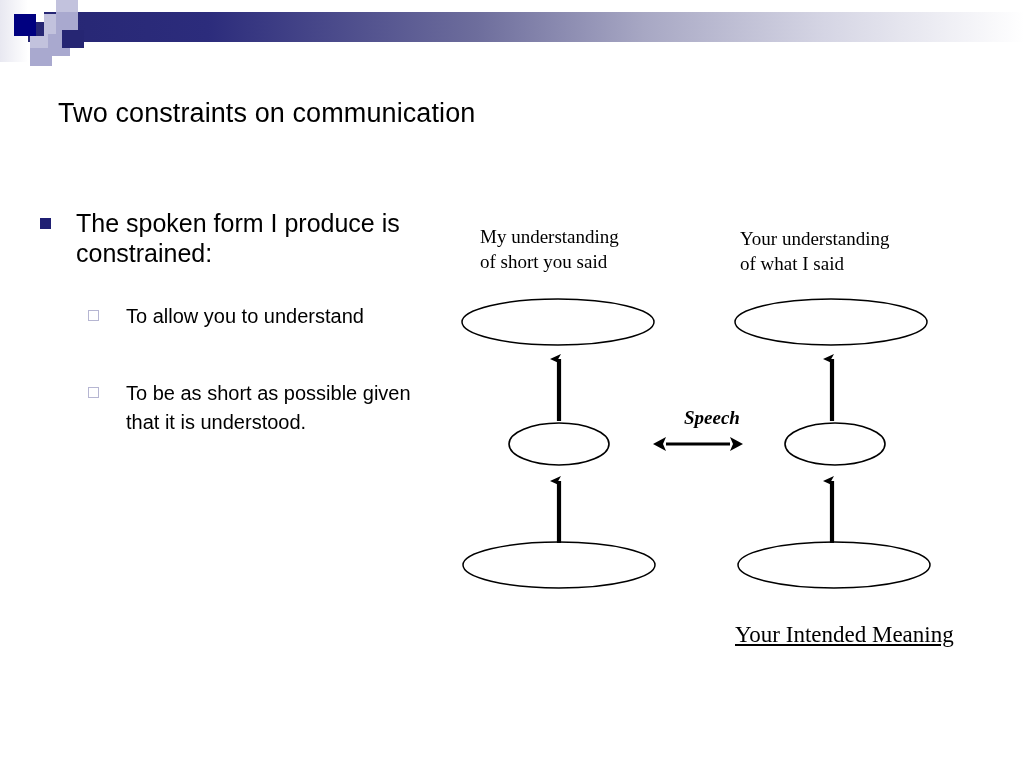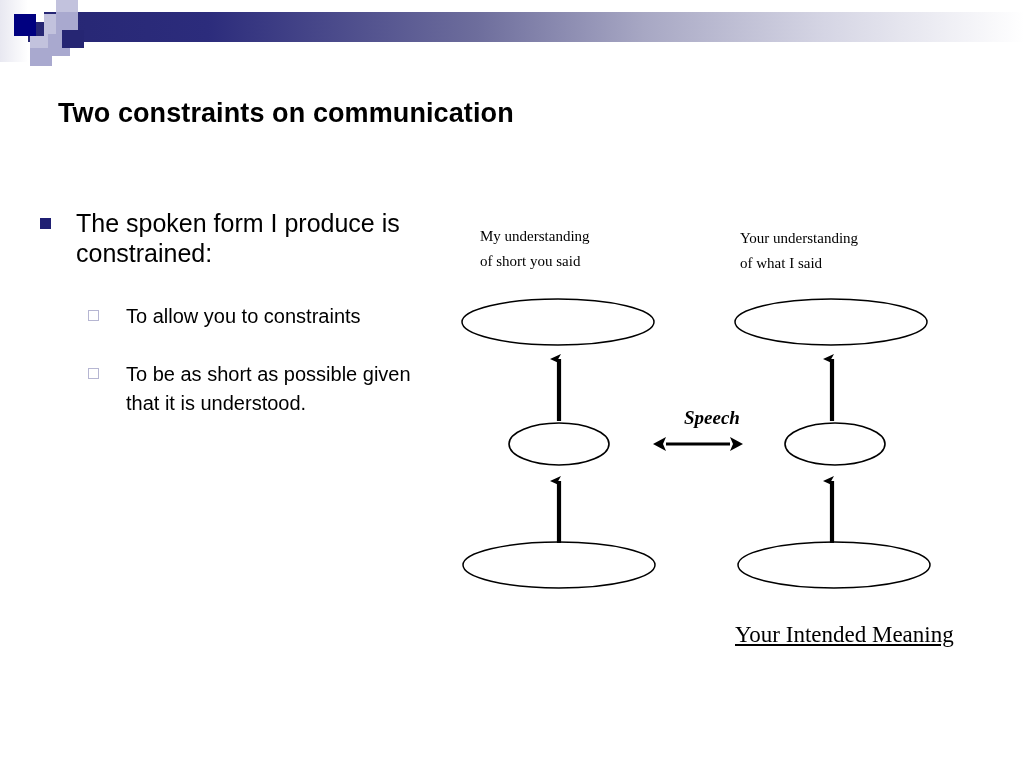--- a/index.html
+++ b/index.html
@@ -37,21 +37,20 @@
 
   
   #slide-title {
     position: absolute;
     left: 58px;
     top: 98px;
     font-size: 27px;
     color: #000000;
     letter-spacing: 0.1px;
     white-space: nowrap;
-    font-weight: bold;
   }
 
   
   #bullet-col {
     position: absolute;
     left: 36px;
     top: 208px;
     width: 400px;
   }
   .lvl1 {
@@ -81,35 +80,35 @@
     position: absolute;
     left: 4px;
     top: 8px;
     width: 11px;
     height: 11px;
     border: 1.6px solid #b6b6d2;
     background: transparent;
     box-sizing: border-box;
   }
   .sp-a { margin-top: 34px; }
-  .sp-b { margin-top: 29px; }
+  .sp-b { margin-top: 48px; }
 
   
   #diagram {
     position: absolute;
     left: 440px;
     top: 210px;
     width: 570px;
     height: 450px;
   }
   #diagram svg { display: block; }
   .dlabel {
     position: absolute;
     font-family: "Liberation Serif", serif;
-    font-size: 15px;
+    font-size: 19px;
     line-height: 25px;
     color: #000000;
     white-space: nowrap;
   }
   #lbl-my-understanding { left: 40px; top: 14px; }
   #lbl-your-understanding { left: 300px; top: 16px; }
   #lbl-my-intended { left: 20px; top: 412px; font-size: 19.5px; }
   #lbl-your-intended { left: 295px; top: 412px; font-size: 23px; text-decoration: underline; }
   #lbl-speech {
     left: 216px;
@@ -148,21 +147,21 @@
 
 <div id="bullet-col">
 
   <div class="lvl1">
     <span class="bullet-sq"></span>
     <span>The spoken form I produce is constrained:</span>
   </div>
 
   <div class="lvl2 sp-a">
     <span class="bullet-hollow"></span>
-    <span>To allow you to constraints</span>
+    <span>To allow you to understand</span>
   </div>
 
   <div class="lvl2 sp-b">
     <span class="bullet-hollow"></span>
     <span>To be as short as possible given that it is understood.</span>
   </div>
 
 </div>
 
 <div id="diagram">

